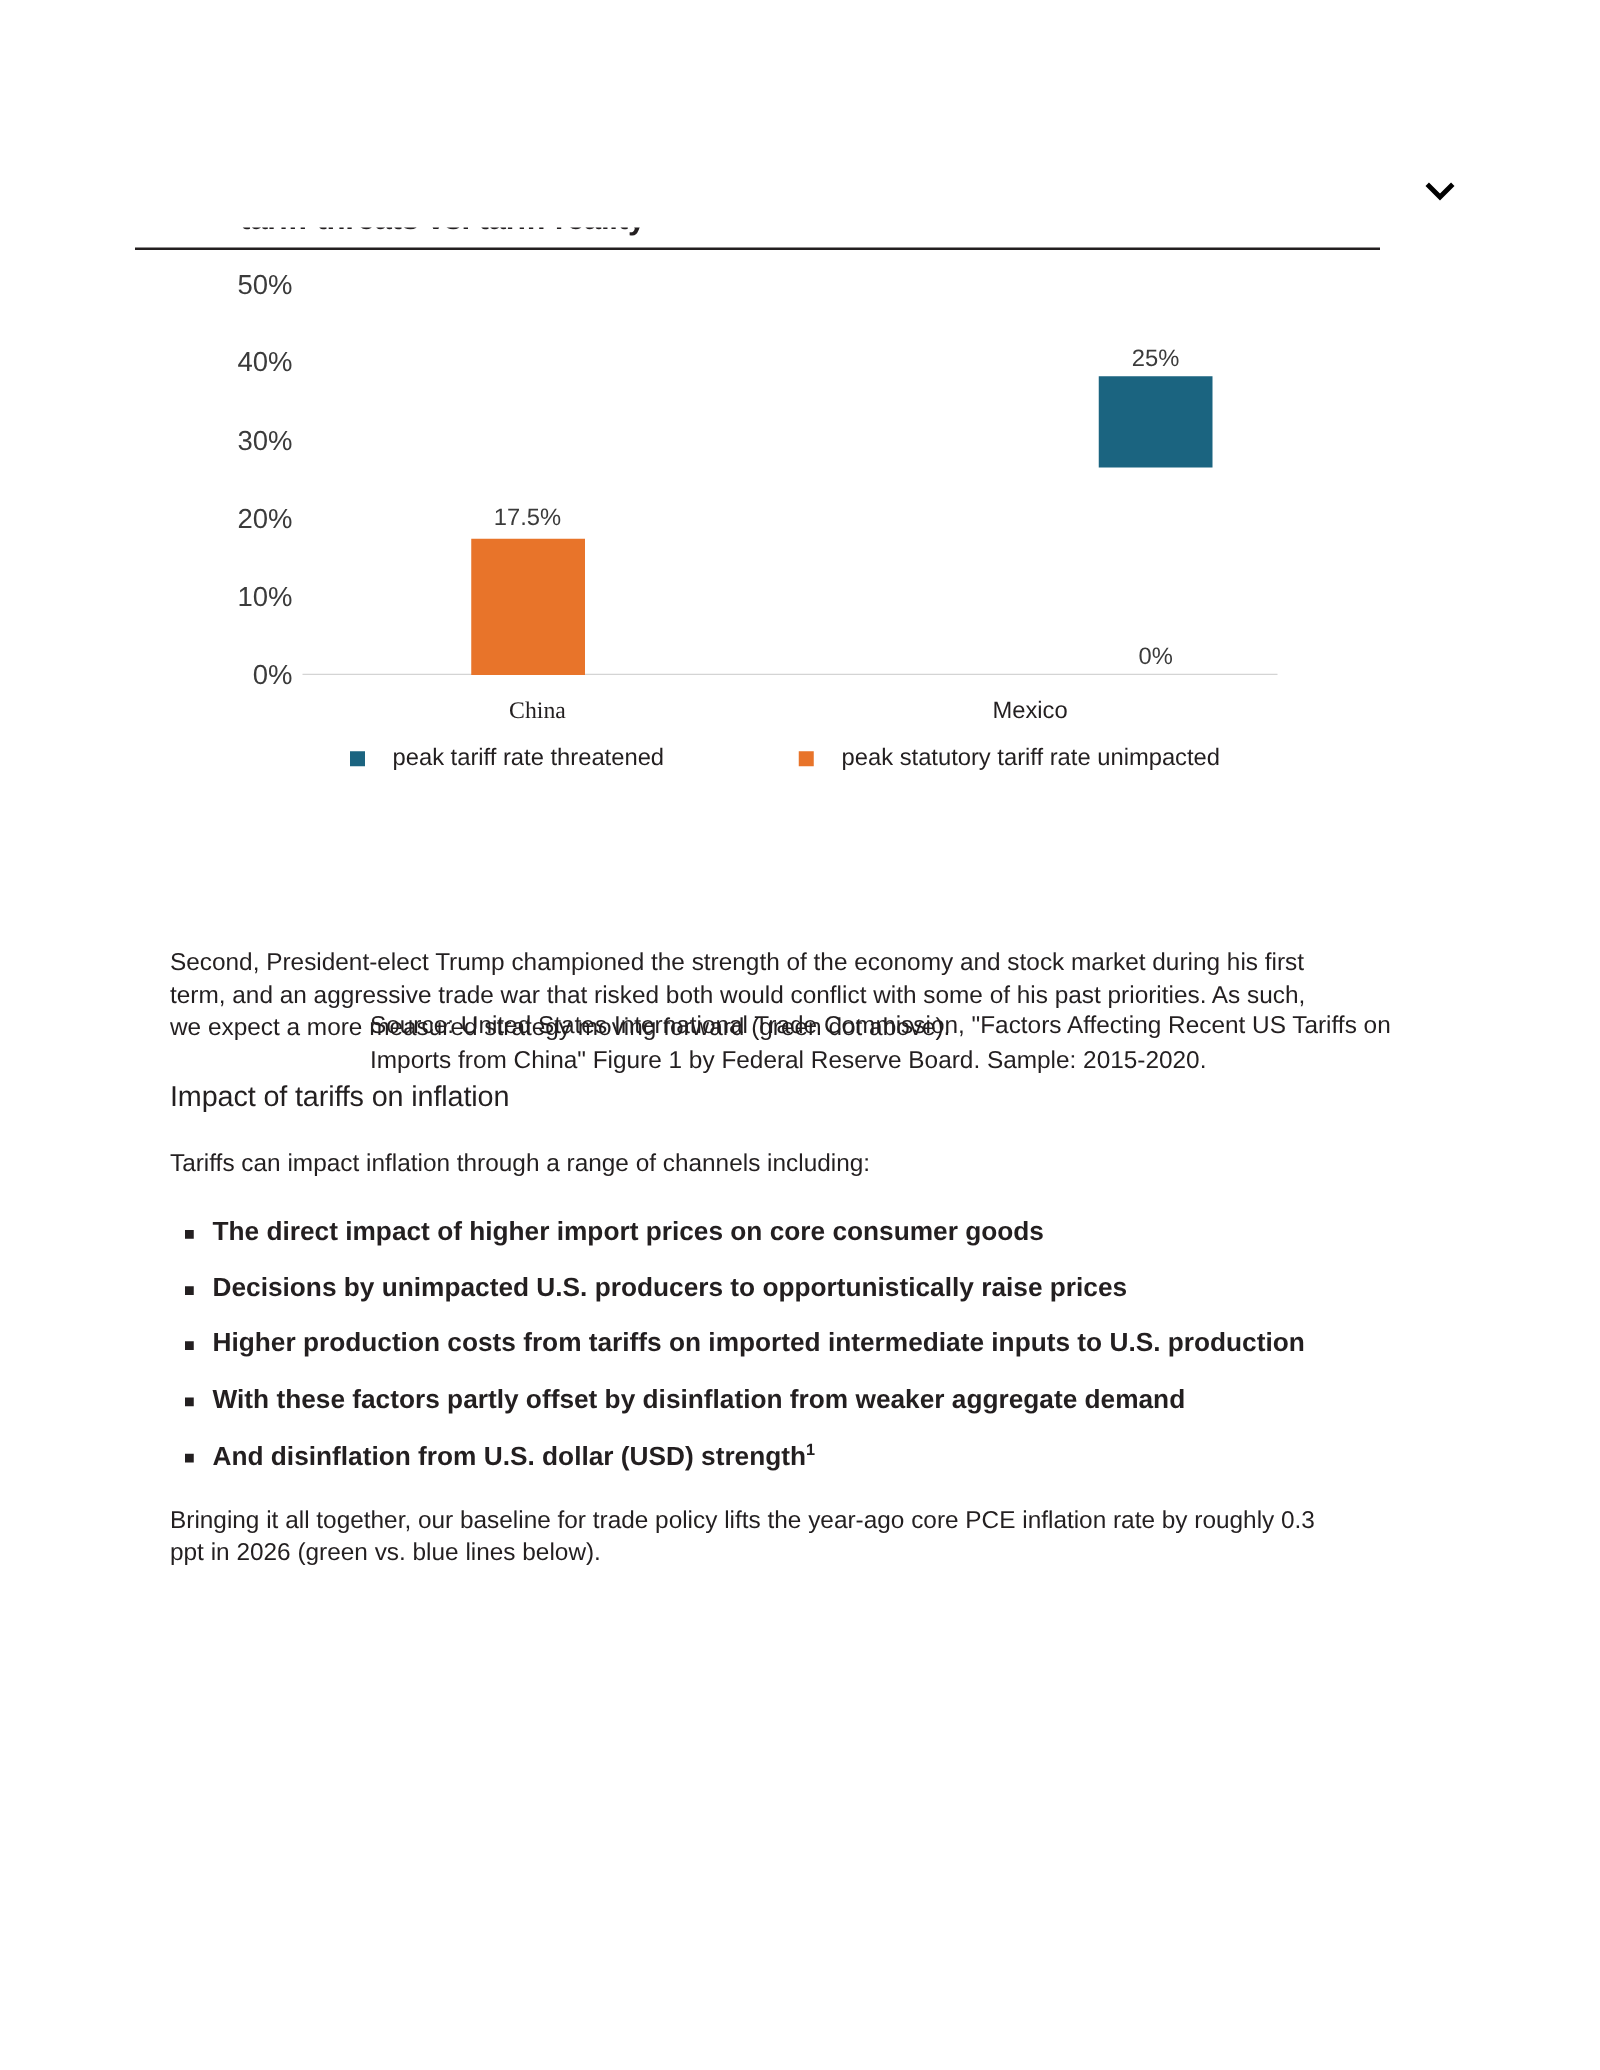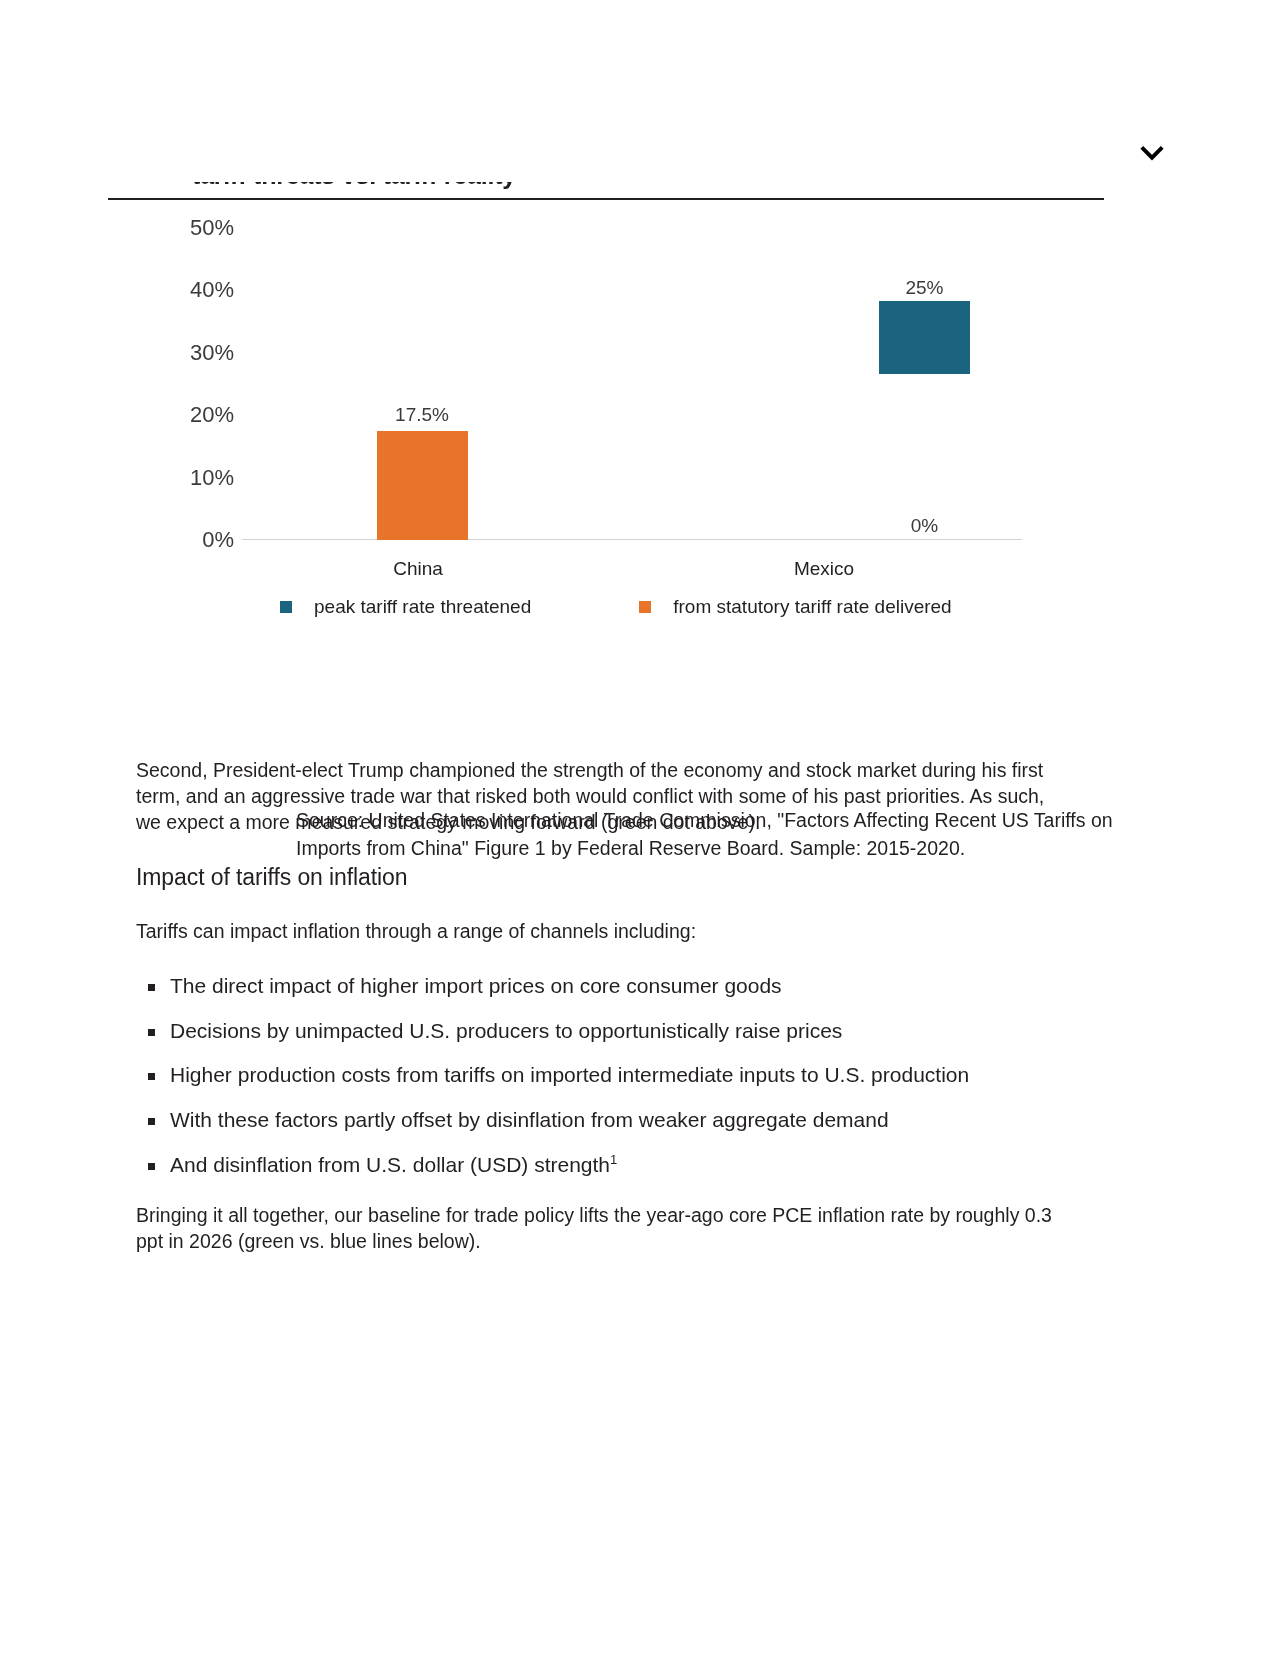--- a/index.html
+++ b/index.html
@@ -191,20 +191,21 @@
     font-size: 23px;
     font-weight: 400;
     letter-spacing: -0.1px;
     margin: 22px 0 28px 0;
     color: #231f20;
   }
   ul.bullets {
     list-style: none;
     margin: 0 0 24px 0;
     padding: 0;
+    font-weight: bold;
   }
   ul.bullets li {
     position: relative;
     padding-left: 34px;
     font-size: 21px;
     line-height: 1.28;
     margin-bottom: 18px;
     color: #231f20;
   }
   ul.bullets li .sq {
@@ -260,31 +261,31 @@
           <div class="bar blue" style="height:50%"></div>
           <div class="bar-value" style="bottom:51.5%">25%</div>
         </div>
         <div class="bar-slot">
           <div class="bar orange" style="height:0%"></div>
           <div class="bar-value" style="bottom:2%">0%</div>
         </div>
       </div>
     </div>
 
-    <div class="cat-label" style="left:160px;">China</div>
+    <div class="cat-label" style="left:172px;font-family:Liberation Serif, serif;">China</div>
     <div class="cat-label" style="left:566px;">Mexico</div>
 
     <div class="legend">
       <div class="legend-item first">
         <span class="swatch blue"></span>
         <span>peak tariff rate threatened</span>
       </div>
       <div class="legend-item second">
         <span class="swatch orange"></span>
-        <span>from statutory tariff rate delivered</span>
+        <span>peak statutory tariff rate unimpacted</span>
       </div>
     </div>
   </div>
 
   <div class="source-note">Source: United States International Trade Commission, "Factors Affecting Recent US Tariffs on Imports from China" Figure 1 by Federal Reserve Board. Sample: 2015-2020.</div>
 </div>
 
 <div class="content">
   <p class="para">Second, President-elect Trump championed the strength of the economy and stock market during his first term, and an aggressive trade war that risked both would conflict with some of his past priorities. As such, we expect a more measured strategy moving forward (green dot above).</p>
 

